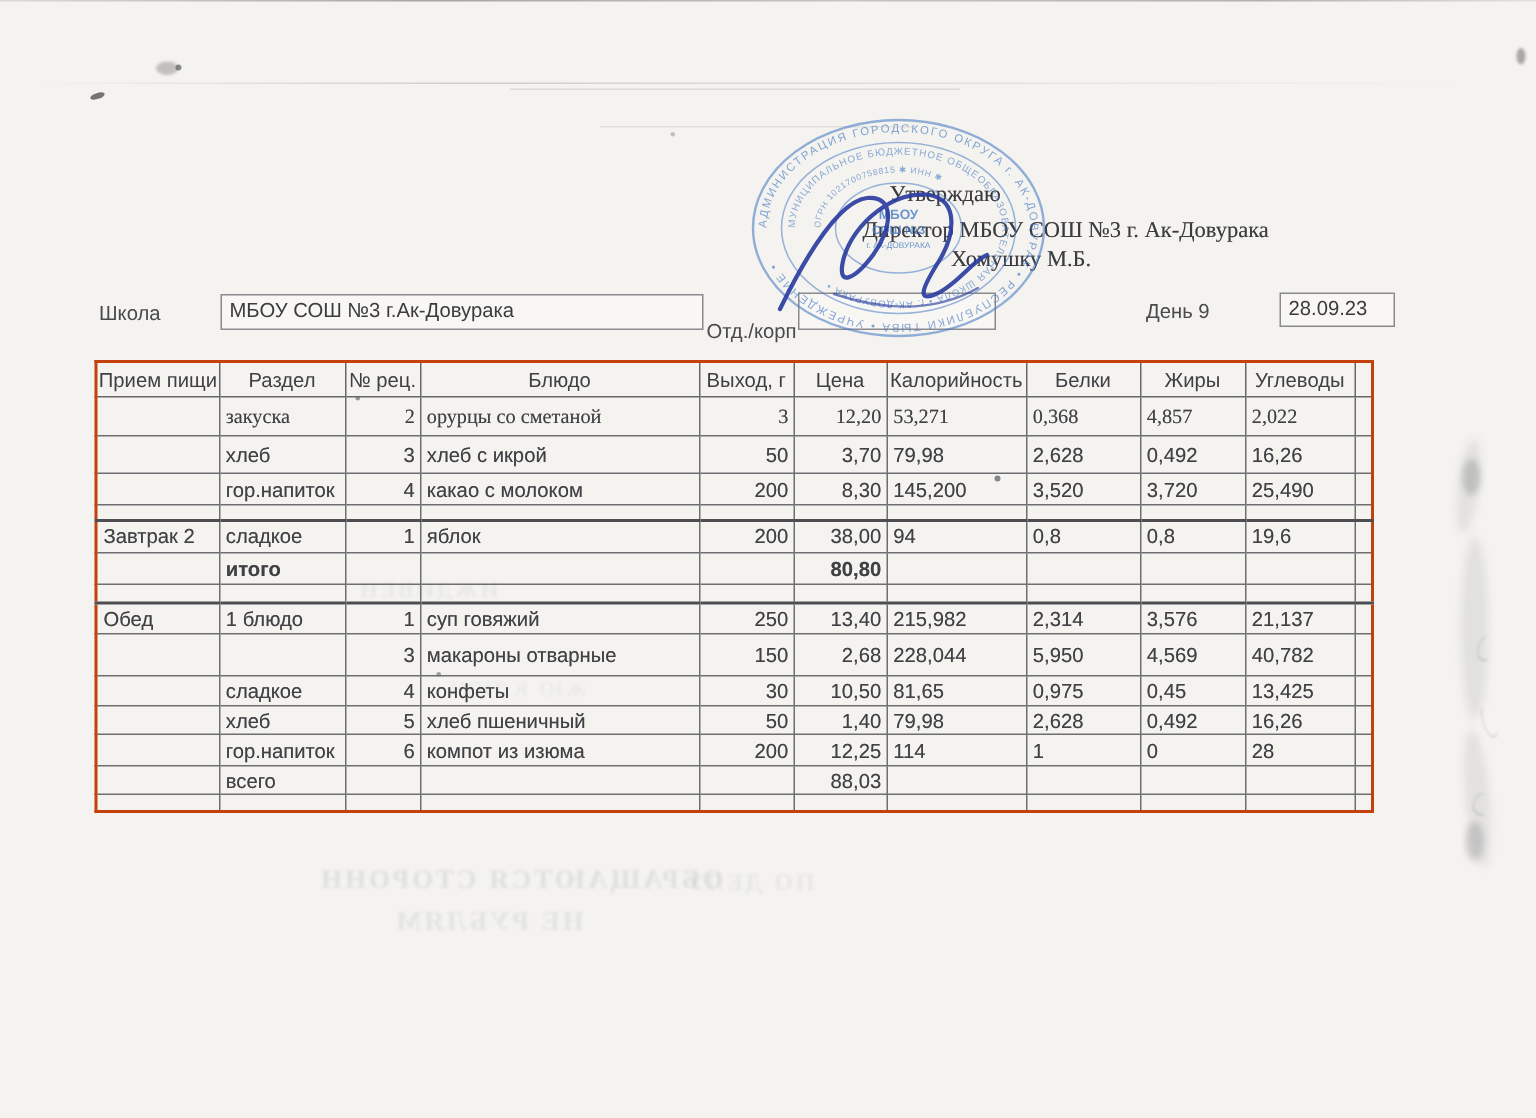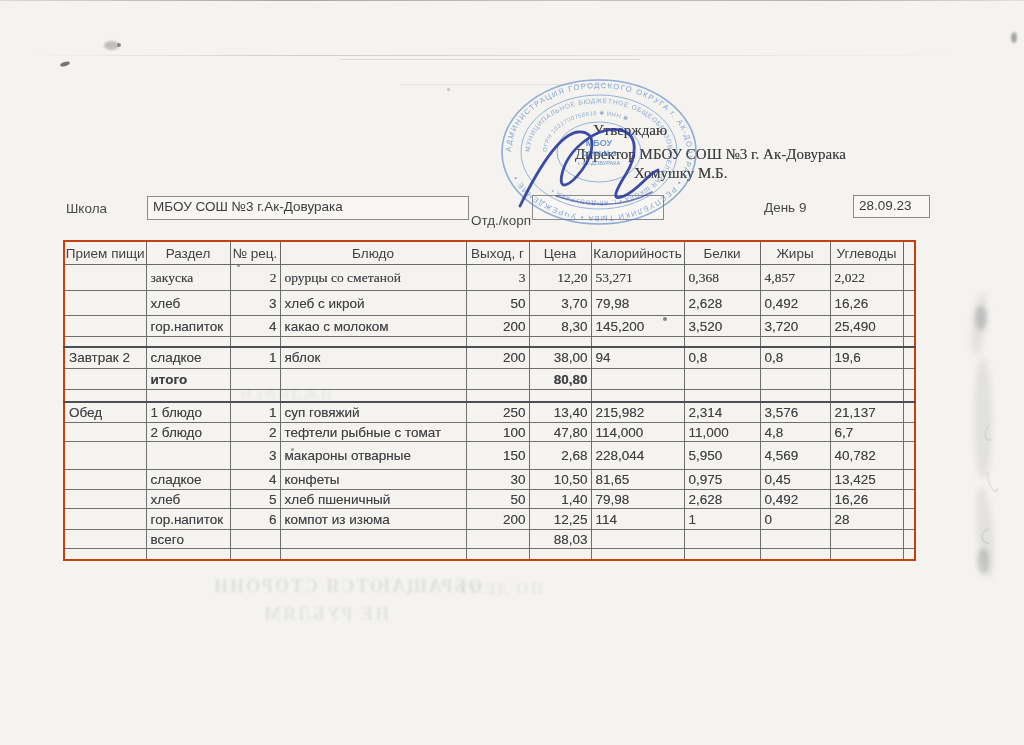--- a/index.html
+++ b/index.html
@@ -252,33 +252,20 @@
           <td class="ra">1</td>
           <td>суп говяжий</td>
           <td class="ra">250</td>
           <td class="ra">13,40</td>
           <td>215,982</td>
           <td>2,314</td>
           <td>3,576</td>
           <td>21,137</td>
           <td></td>
         </tr>
-        <tr style="height: 19px;">
-          <td></td>
-          <td>2 блюдо</td>
-          <td class="ra">2</td>
-          <td>тефтели рыбные с томат</td>
-          <td class="ra">100</td>
-          <td class="ra">47,80</td>
-          <td>114,000</td>
-          <td>11,000</td>
-          <td>4,8</td>
-          <td>6,7</td>
-          <td></td>
-        </tr>
         <tr style="height: 28px;">
           <td></td>
           <td></td>
           <td class="ra">3</td>
           <td>макароны отварные</td>
           <td class="ra">150</td>
           <td class="ra">2,68</td>
           <td>228,044</td>
           <td>5,950</td>
           <td>4,569</td>

